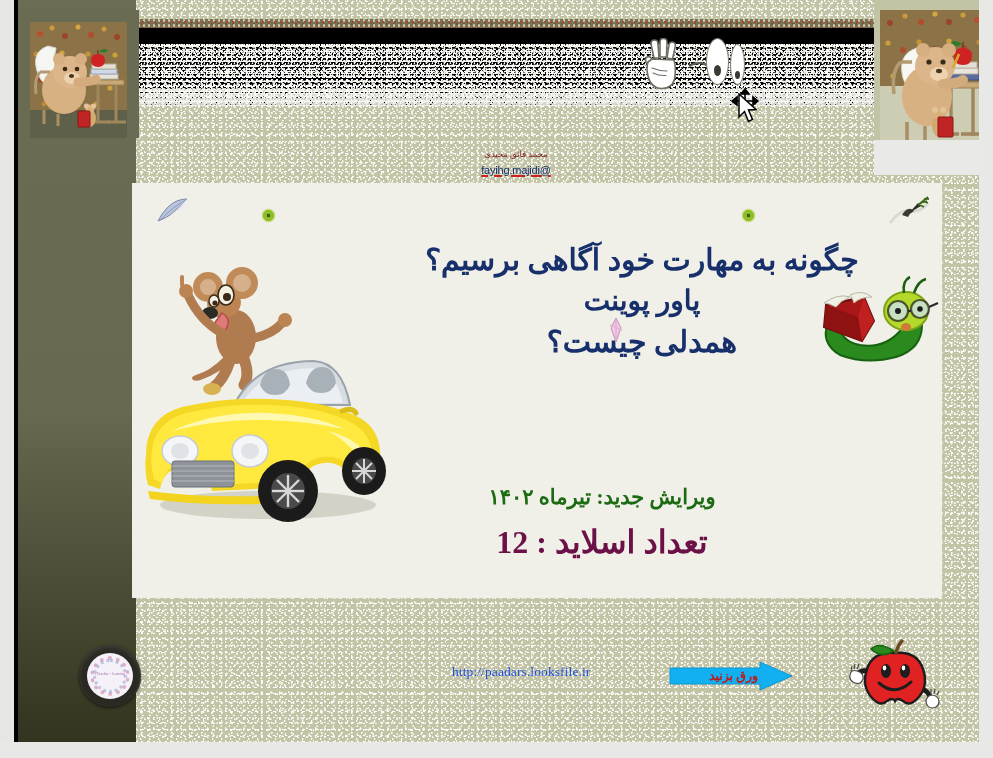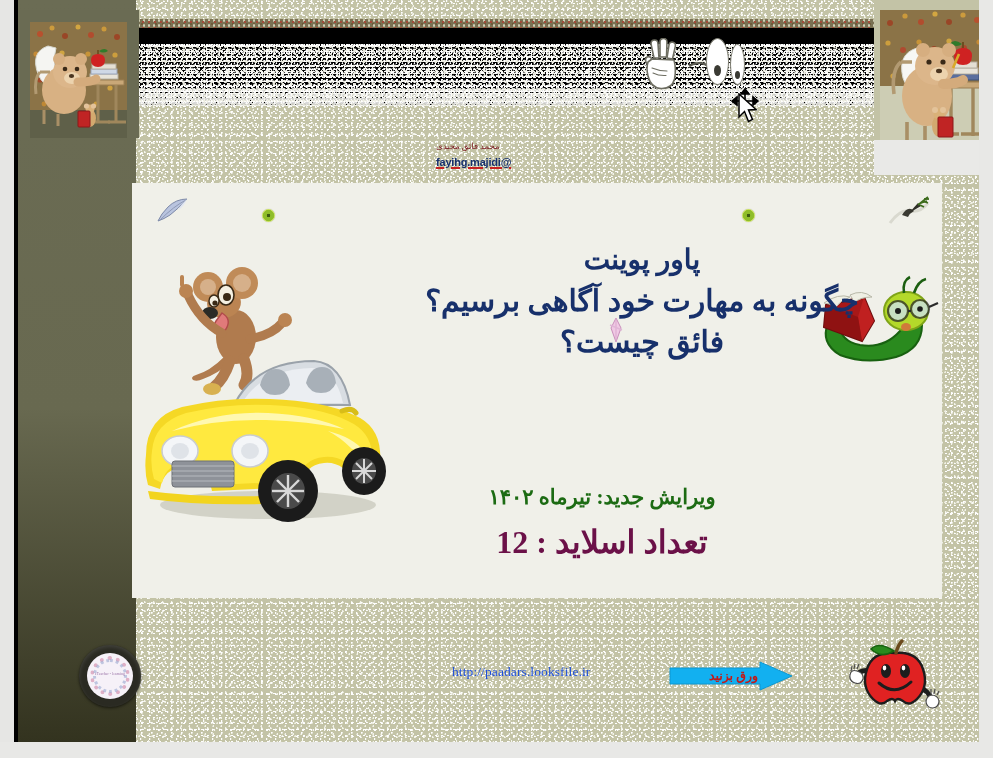--- a/index.html
+++ b/index.html
@@ -231,37 +231,37 @@
   .bear {
     position: absolute;
     z-index: 10;
   }
   .bear-left  { left: 18px; top: 10px;  width: 121px; height: 128px; }
   .bear-right { left: 874px; top: 0px;  width: 119px; height: 175px; }
 
   
   .author-block {
     position: absolute;
-    left: 436px; top: 141px;
+    left: 436px; top: 149px;
     width: 160px;
-    text-align: left;
+    text-align: center;
     z-index: 7;
   }
   .author-name {
     font-family: "Liberation Serif", serif;
     font-size: 8.5px;
     color: #7d1d22;
     direction: rtl;
     line-height: 11px;
     letter-spacing: .2px;
   }
   .author-email {
     font-family: "Liberation Sans", sans-serif;
     font-size: 11px;
-    font-weight: bold;
+    font-weight: normal;
     color: #16306d;
     letter-spacing: -.2px;
     line-height: 14px;
     text-decoration: underline;
     text-decoration-color: #c82222;
     text-decoration-thickness: 1.5px;
     text-underline-offset: 1px;
     display: inline-block;
   }
 
@@ -644,23 +644,23 @@
           <path d="M30 12 L40 4"></path>
           <path d="M33 10 L39 8"></path>
             <path d="M35 8 L40 10"></path>
           <path d="M36 6 L41 6"></path>
             <path d="M32 12 L36 14"></path>
         </g>
       </svg>
     </div>
 
     <div class="title-block">
+      <div class="title-line l2">چگونه به مهارت خود آگاهی برسیم؟</div>
       <div class="title-line l1">پاور پوینت</div>
-      <div class="title-line l2">چگونه به مهارت خود آگاهی برسیم؟</div>
-      <div class="title-line l3">فائق چیست؟</div>
+      <div class="title-line l3">همدلی چیست؟</div>
     </div>
 
     <div class="car-art">
       <svg viewBox="0 0 250 270" width="250" height="270">
 
         <g>
           <ellipse cx="98" cy="82" rx="20" ry="27" fill="#b07b4e"></ellipse>
           <path d="M86 102 q-14 14 -28 18 q-6 2 -3 5 q4 2 10 -1 q16 -6 26 -16 Z" fill="#b07b4e"></path>
           <ellipse cx="86" cy="48" rx="17" ry="15" fill="#bb8452" transform="rotate(-14 86 48)"></ellipse>
           <circle cx="70" cy="32" r="15" fill="#c08b58"></circle>

